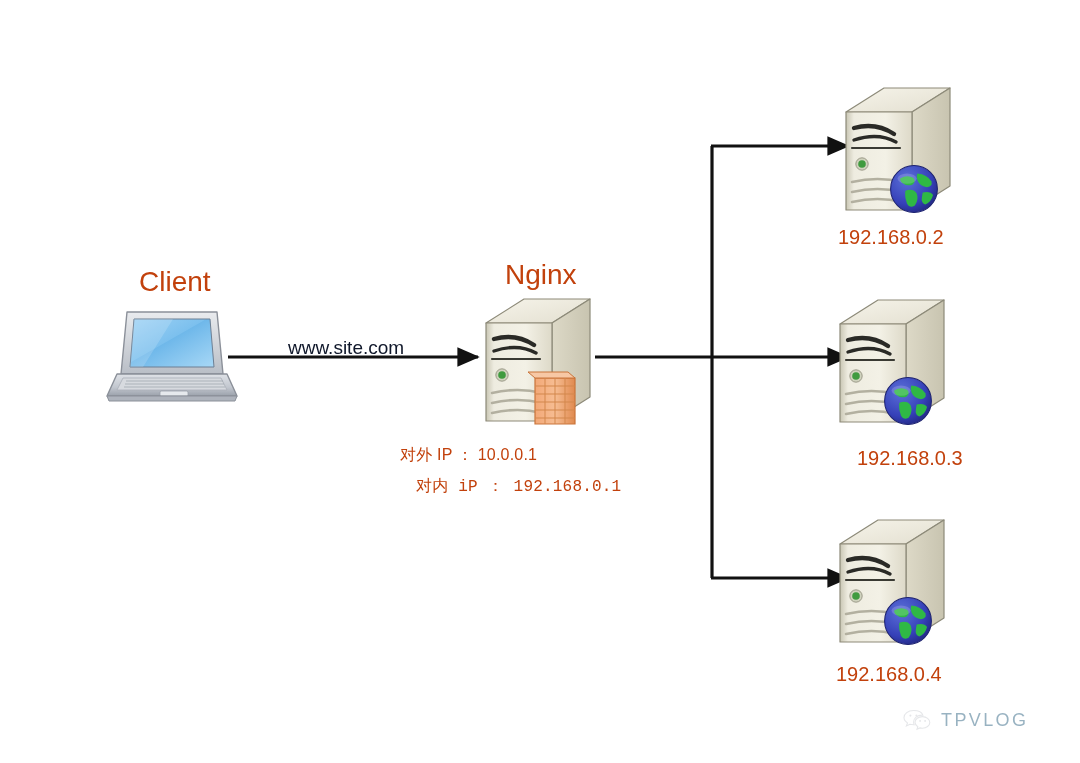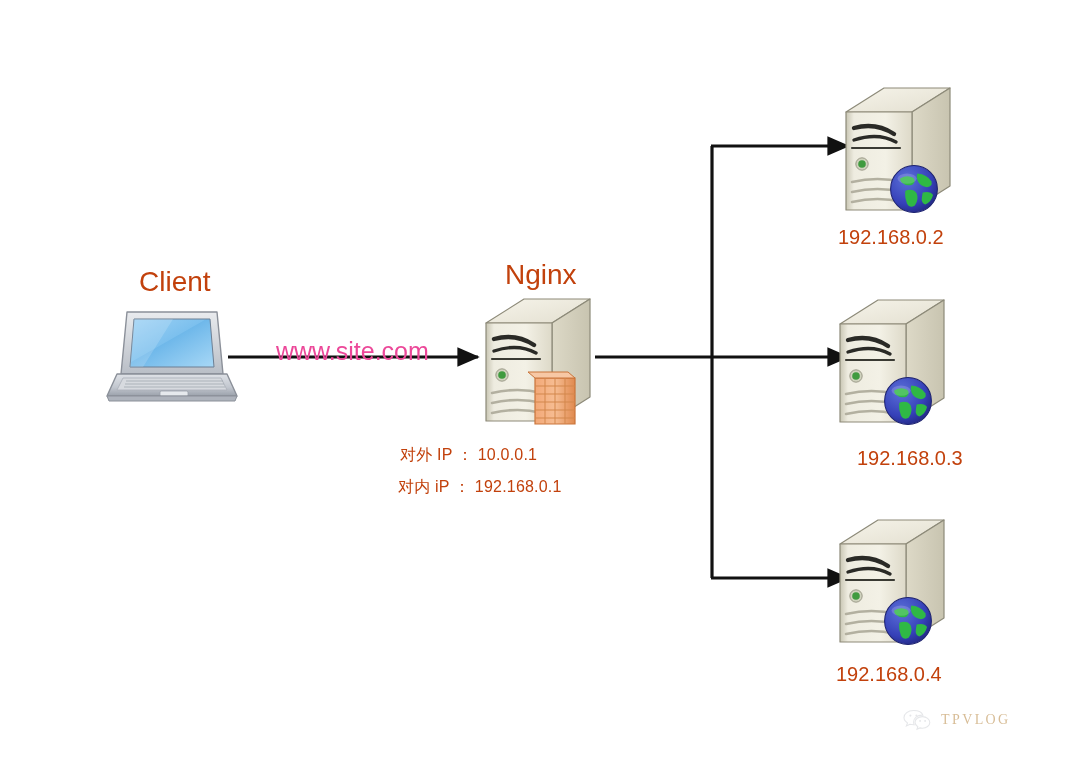--- a/index.html
+++ b/index.html
@@ -27,39 +27,40 @@
     color: #c2410c;
     line-height: 1.25;
   }
   .lbl-node {
     font-size: 28px;
   }
   .lbl-ip {
     font-size: 20px;
   }
   .lbl-url {
-    font-size: 25px;
-    color: #ec4899;
+    font-size: 19px;
+    color: #0f172a;
+    margin-left: 12px;
   }
   .lbl-meta {
     font-size: 16px;
     letter-spacing: 0.2px;
   }
   .wm {
     position: absolute;
     display: flex;
     align-items: center;
     gap: 8px;
     opacity: 0.42;
   }
   .wm-text {
-    font-size: 14px;
+    font-size: 18px;
     letter-spacing: 2.4px;
-    color: #a16207;
-    font-family: Liberation Serif, serif;
+    color: #0c4a6e;
+    font-family: Liberation Sans, sans-serif;
   }
   svg { display: block; }
 </style>
 </head>
 <body>
 
 <svg id="canvas" viewBox="0 0 1080 763">
   <defs>
 
     <linearGradient id="screenGrad" x1="0" y1="0" x2="1" y2="1">
@@ -209,21 +210,21 @@
 </svg>
 
 <div class="lbl lbl-node" style="left:139px; top:264px;">Client</div>
 
 <div class="lbl lbl-url" style="left:276px; top:336px;">www.site.com</div>
 
 <div class="lbl lbl-node" style="left:505px; top:257px;">Nginx</div>
 
 <div class="lbl lbl-meta" style="left:400px; top:445px;">对外 IP ： 10.0.0.1</div>
 
-<div class="lbl lbl-meta" style="left:398px; top:477px;">对内 iP ： 192.168.0.1</div>
+<div class="lbl lbl-meta" style="left:416px; top:477px;font-family:Liberation Mono, monospace;">对内 iP ： 192.168.0.1</div>
 
 <div class="lbl lbl-ip" style="left:838px; top:225px;">192.168.0.2</div>
 
 <div class="lbl lbl-ip" style="left:857px; top:446px;">192.168.0.3</div>
 
 <div class="lbl lbl-ip" style="left:836px; top:662px;">192.168.0.4</div>
 
 <div class="wm" style="left:903px; top:709px;">
   <svg width="30" height="22" viewBox="0 0 30 22">
     <path d="M10.5 1.5 C5 1.5 1 4.8 1 8.6 C1 10.8 2.4 12.7 4.5 13.9 L3.4 17 L6.9 15.3 C8 15.6 9.2 15.7 10.5 15.7 C10.7 15.7 11 15.7 11.2 15.7 C10.8 14.9 10.6 14 10.6 13.1 C10.6 9.2 14.3 6.1 18.9 6.1 C19.2 6.1 19.5 6.1 19.8 6.2 C19 3.5 15.2 1.5 10.5 1.5 Z" fill="none" stroke="#c3c6cc" stroke-width="1.1"></path>

